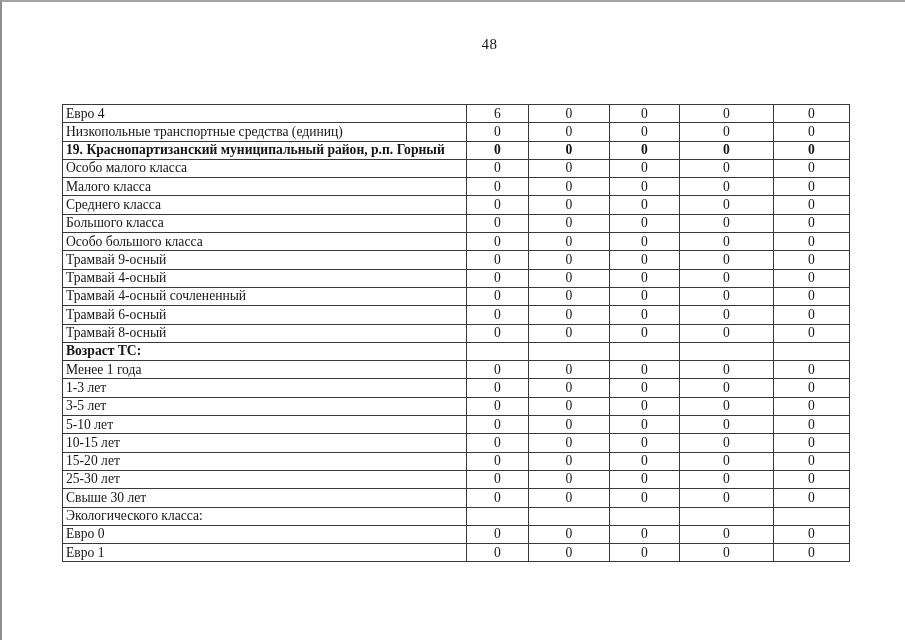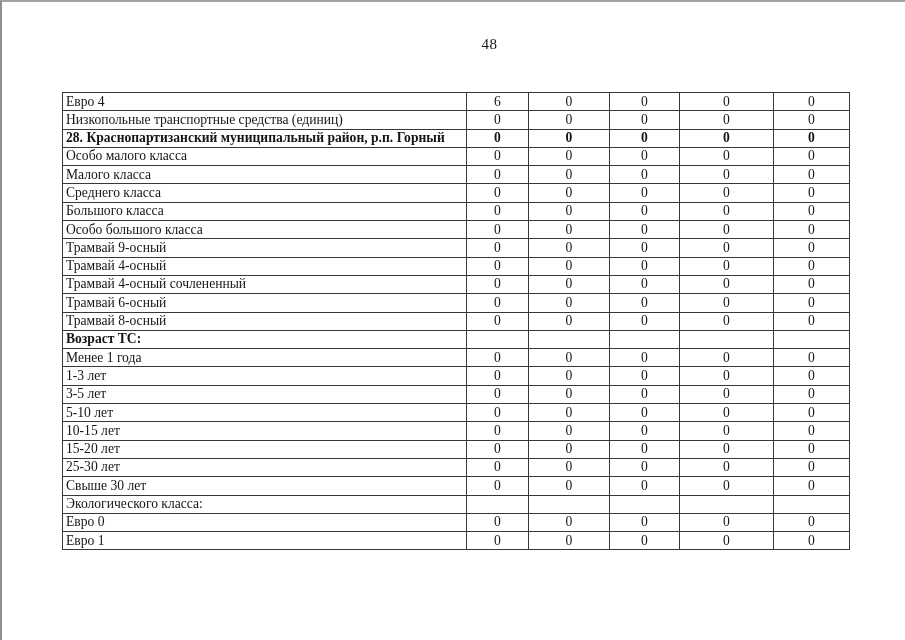--- a/index.html
+++ b/index.html
@@ -25,21 +25,21 @@
     left: 12px;
     width: 100%;
     text-align: center;
     font-size: 15px;
     letter-spacing: 0.5px;
     margin-left: 24px;
   }
   table.report {
     position: absolute;
     left: 60px;
-    top: 90px;
+    top: 102px;
     width: 787px;
     border-collapse: collapse;
     table-layout: fixed;
   }
   table.report td {
     border: 1px solid #383838;
     font-size: 13.6px;
     height: 17.3px;
     line-height: 1.05;
     padding: 0 3px;
@@ -77,21 +77,21 @@
         </tr>
         <tr>
           <td class="label-cell">Низкопольные транспортные средства (единиц)</td>
           <td class="value-cell">0</td>
           <td class="value-cell">0</td>
           <td class="value-cell">0</td>
           <td class="value-cell">0</td>
           <td class="value-cell">0</td>
         </tr>
         <tr class="bold-row">
-          <td class="label-cell">28. Краснопартизанский муниципальный район, р.п. Горный</td>
+          <td class="label-cell">19. Краснопартизанский муниципальный район, р.п. Горный</td>
           <td class="value-cell">0</td>
           <td class="value-cell">0</td>
           <td class="value-cell">0</td>
           <td class="value-cell">0</td>
           <td class="value-cell">0</td>
         </tr>
         <tr>
           <td class="label-cell">Особо малого класса</td>
           <td class="value-cell">0</td>
           <td class="value-cell">0</td>

